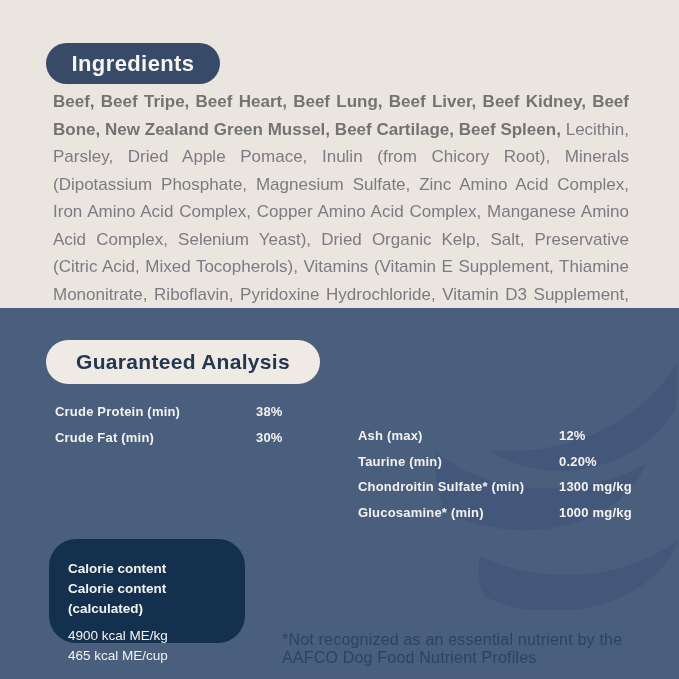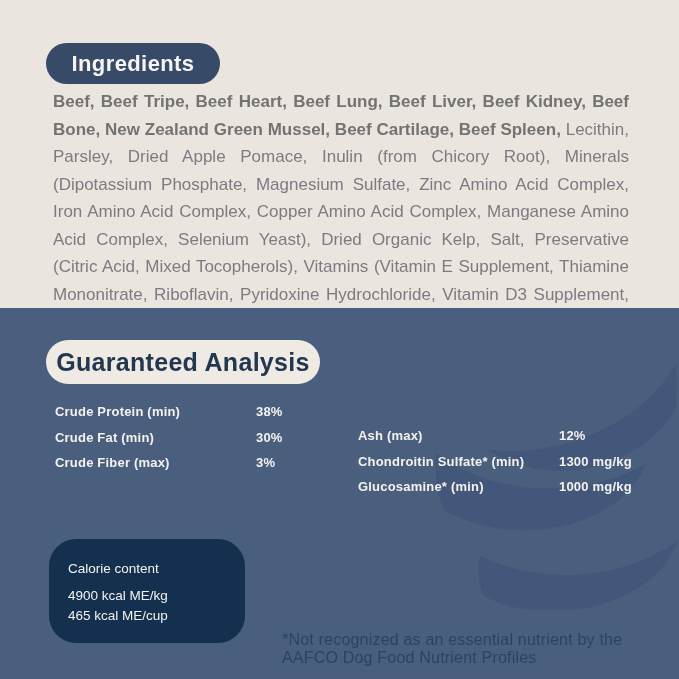--- a/index.html
+++ b/index.html
@@ -61,21 +61,21 @@
     left: 428px; top: 52px;
     width: 252px; height: 250px;
     pointer-events: none;
   }
   .watermark path { fill: #42577A; }
   .pill-cream {
     left: 46px; top: 32px;
     width: 274px; height: 44px;
     background: #EFEBE4;
     color: #243750;
-    font-size: 25px;
+    font-size: 21px;
     font-weight: 700;
     letter-spacing: 0.3px;
   }
   .ga-table-col {
     position: absolute;
     top: 96px;
     width: 300px;
   }
   .ga-col-left  { left: 55px; }
   .ga-col-right { left: 358px; margin-top: 24px; }
@@ -96,21 +96,21 @@
     left: 49px; top: 231px;
     width: 196px; height: 104px;
     box-sizing: border-box;
     background: #14304F;
     border-radius: 27px;
     padding: 20px 10px 0 19px;
     color: #F4F2EF;
     font-size: 13.5px;
     line-height: 20px;
   }
-  .calorie-box .cal-head { font-weight: 400; }
+  .calorie-box .cal-head { font-weight: 700; }
   .calorie-box .cal-gap { height: 7px; }
   .footnote {
     position: absolute;
     left: 282px; top: 323px;
     font-size: 16px;
     letter-spacing: 0.2px;
     color: #2B4365;
   }
 </style>
 </head>
@@ -142,43 +142,44 @@
 
     <div class="ga-table-col ga-col-left">
       <div class="ga-row">
         <span>Crude Protein (min)</span>
         <span class="ga-value">38%</span>
       </div>
       <div class="ga-row">
         <span>Crude Fat (min)</span>
         <span class="ga-value">30%</span>
       </div>
-      <div class="ga-row">
-        <span>Crude Fiber (max)</span>
-        <span class="ga-value">3%</span>
-      </div>
     </div>
 
     <div class="ga-table-col ga-col-right">
       <div class="ga-row">
         <span>Ash (max)</span>
         <span class="ga-value">12%</span>
+      </div>
+      <div class="ga-row">
+        <span>Taurine (min)</span>
+        <span class="ga-value">0.20%</span>
       </div>
       <div class="ga-row">
         <span>Chondroitin Sulfate* (min)</span>
         <span class="ga-value">1300 mg/kg</span>
       </div>
       <div class="ga-row">
         <span>Glucosamine* (min)</span>
         <span class="ga-value">1000 mg/kg</span>
       </div>
     </div>
 
     <div class="calorie-box">
       <div class="cal-head">Calorie content</div>
+      <div class="cal-head">Calorie content (calculated)</div>
       <div class="cal-gap"></div>
       <div>4900 kcal ME/kg</div>
       <div>465 kcal ME/cup</div>
     </div>
 
     <div class="footnote">*Not recognized as an essential nutrient by the AAFCO Dog Food Nutrient Profiles</div>
 
   </section>
 </div>
 

